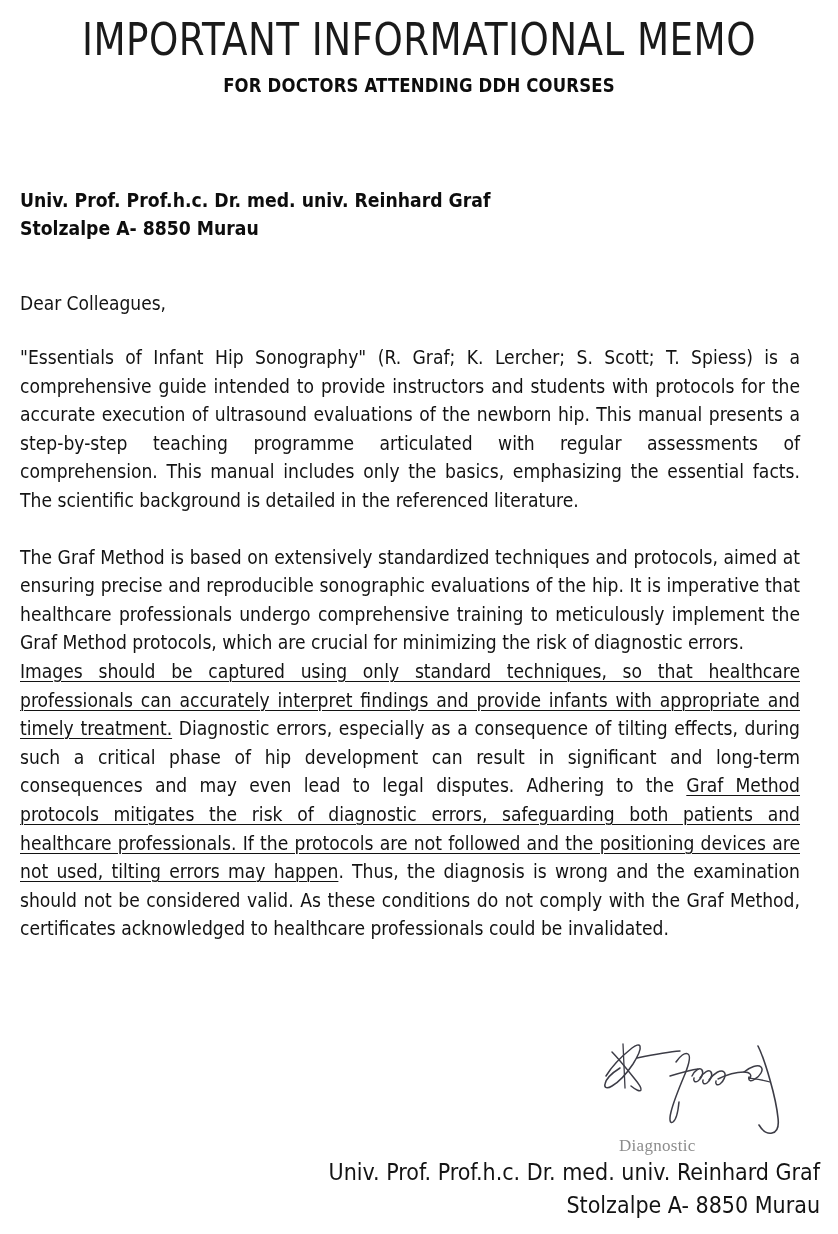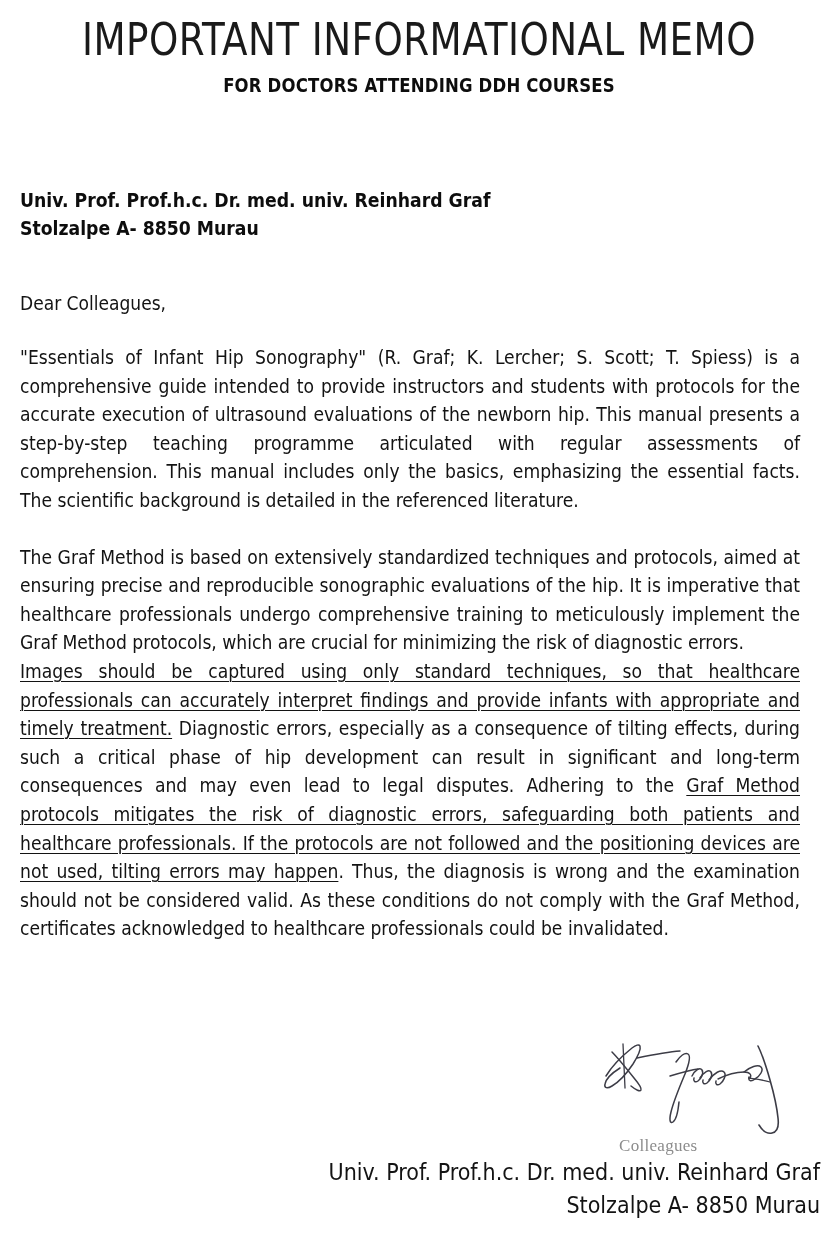--- a/index.html
+++ b/index.html
@@ -185,20 +185,20 @@
       <path d="M108 46 C112 40, 117 37, 119 40 C121 43, 118 49, 115 51 C112 53, 110 51, 111 48" stroke-width="1.5"></path>
       <path d="M117 48 C122 41, 129 37, 132 40 C135 43, 131 50, 128 52 C125 54, 123 52, 124 49" stroke-width="1.5"></path>
       <path d="M126 47 C134 43, 144 40, 152 40 C158 40, 160 43, 158 46" stroke-width="1.4"></path>
 
       <path d="M152 40 C158 35, 166 32, 169 35 C172 38, 168 44, 163 47 C159 50, 156 49, 157 45" stroke-width="1.5"></path>
       <path d="M166 14 C170 22, 174 34, 178 48 C182 62, 185 76, 186 86 C187 94, 185 100, 180 101 C175 102, 170 98, 167 93" stroke-width="1.6"></path>
       <path d="M157 46 C164 47, 172 48, 178 50" stroke-width="1.3"></path>
     </svg>
   </div>
 
-  <div class="sig-caption">Colleagues</div>
+  <div class="sig-caption">Diagnostic</div>
 
   <div class="closing-block">
     <div>Univ. Prof. Prof.h.c. Dr. med. univ. Reinhard Graf</div>
     <div>Stolzalpe A- 8850 Murau</div>
   </div>
 
 </div>
 
 </body></html>

